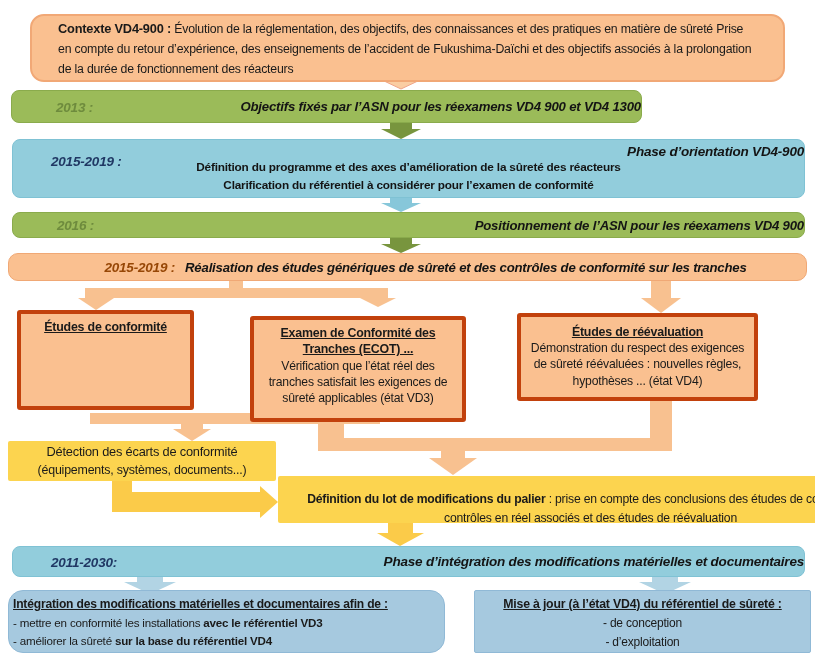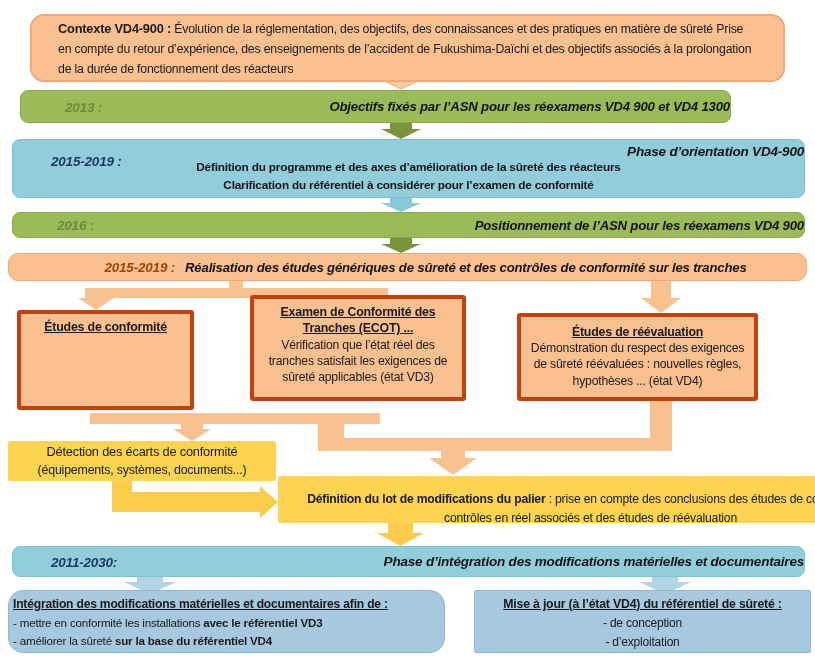--- a/index.html
+++ b/index.html
@@ -113,21 +113,21 @@
       <rect x="652" y="576" width="26" height="6"></rect>
       <polygon points="639,582 691,582 665,594"></polygon>
     </g>
   </svg>
 
   <div id="context-box" class="abs">
     <span><b>Contexte  VD4-900 :</b></span><span> Évolution de la réglementation, des objectifs, des connaissances et des pratiques en matière de sûreté</span>
     <span>Prise en compte du retour d’expérience, des enseignements de l’accident de Fukushima-Daïchi et des objectifs associés à la prolongation de la durée de fonctionnement des réacteurs</span>
   </div>
 
-  <div class="abs bar green" style="left:20px;top:90px;width:711px;height:33px;">
+  <div class="abs bar green" style="left:11px;top:90px;width:631px;height:33px;">
     <span class="year olive" style="left:44px;">2013 :</span>
     <div class="bar-text">Objectifs fixés par l’ASN pour les réexamens VD4 900 et VD4 1300</div>
   </div>
 
   <div id="bar-orientation" class="abs bar cyan" style="left:12px;top:139px;width:793px;height:59px;">
     <span class="year navy" style="left:38px;top:14px;transform:none;">2015-2019 :</span>
     <div class="bar-text">Phase d’orientation  VD4-900</div>
     <div class="sub-line">Définition du programme  et des axes d’amélioration  de la sûreté des réacteurs</div>
     <div class="sub-line">Clarification du référentiel à considérer pour l’examen de conformité</div>
   </div>
@@ -138,21 +138,21 @@
   </div>
 
   <div id="bar-realisation" class="abs bar orange" style="left:8px;top:253px;width:799px;height:28px;border-radius:10px;">
     <span class="year brown">2015-2019 :</span>
     <div class="bar-text">Réalisation des études génériques de sûreté et des contrôles de conformité sur les tranches</div>
   </div>
 
   <div class="abs study" style="left:17px;top:310px;width:177px;height:100px;">
     <div class="ttl">Études de conformité</div>
   </div>
-  <div class="abs study" style="left:250px;top:295px;width:216px;height:106px;">
+  <div class="abs study" style="left:250px;top:316px;width:216px;height:106px;">
     <div class="ttl">Examen de Conformité des Tranches (ECOT) ...</div>
     <div>Vérification que l’état réel des tranches satisfait les exigences de sûreté applicables (état VD3)</div>
   </div>
   <div class="abs study" style="left:517px;top:313px;width:241px;height:88px;padding-top:7px;">
     <div class="ttl">Études de réévaluation</div>
     <div>Démonstration du respect des exigences de sûreté réévaluées : nouvelles règles, hypothèses ... (état VD4)</div>
   </div>
 
   <div id="detection-box" class="abs yellow">
     <div class="ttl">Détection des écarts de conformité</div>

